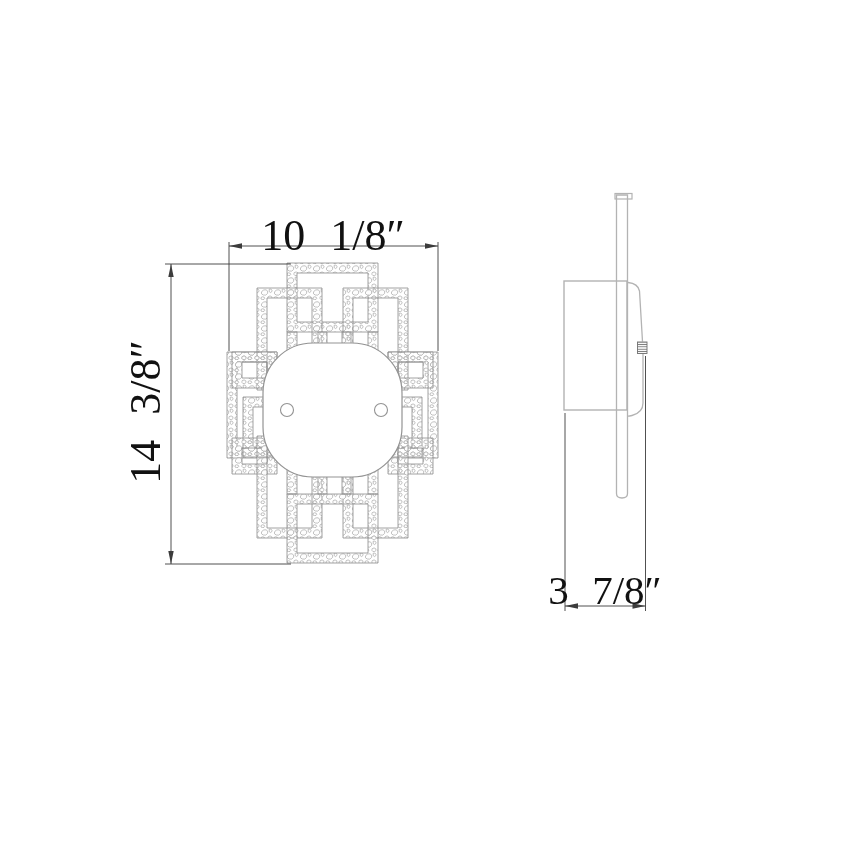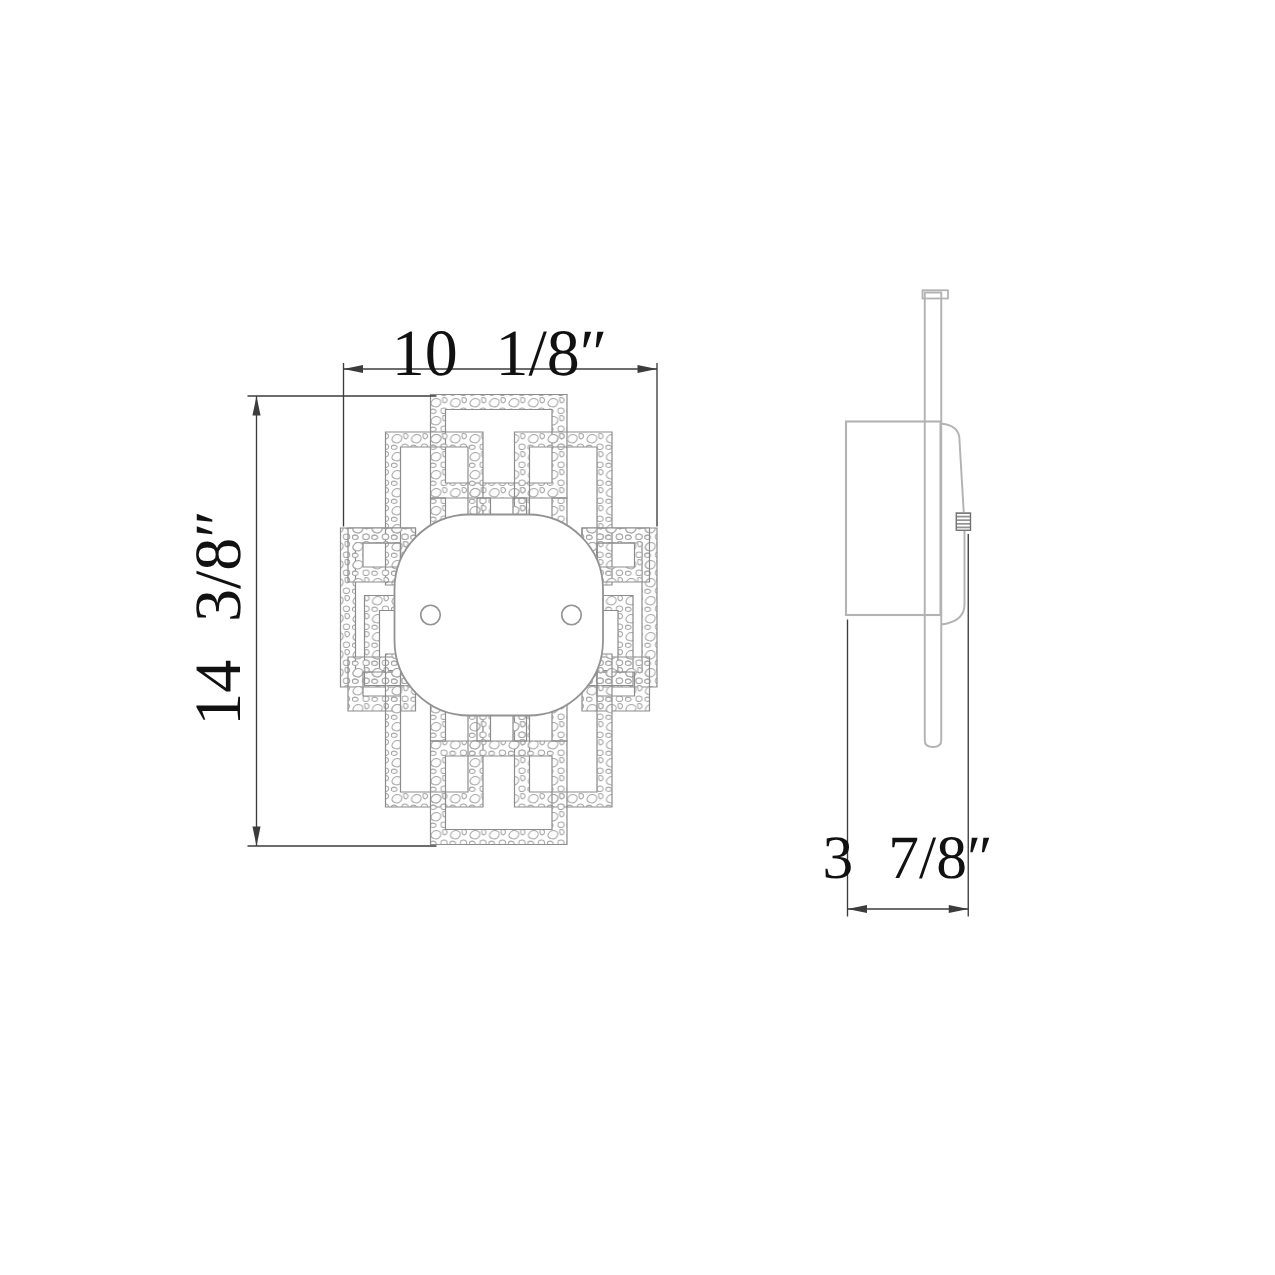--- a/index.html
+++ b/index.html
@@ -72,14 +72,14 @@
       <polygon points="229,246 242,243.3 242,248.7" fill="#3c3c3c"></polygon>
       <polygon points="438,246 425,243.3 425,248.7" fill="#3c3c3c"></polygon>
       <polygon points="171,264 168.3,277 173.7,277" fill="#3c3c3c"></polygon>
       <polygon points="171,564 168.3,551 173.7,551" fill="#3c3c3c"></polygon>
       <polygon points="565,606 578,603.3 578,608.7" fill="#3c3c3c"></polygon>
       <polygon points="645.5,606 632.5,603.3 632.5,608.7" fill="#3c3c3c"></polygon>
     </svg>
 
   <div class="dim-label top" style="left: 333px; top: 216px; margin-top: 20px;">10 1/8″</div>
   <div class="dim-label left" style="left: 146px; top: 412px;">14 3/8″</div>
-  <div class="dim-label side" style="left: 605px; top: 572px;">3 7/8″</div>
+  <div class="dim-label side" style="left: 605px; top: 590px;">3 7/8″</div>
 </div>
 
 </body></html>

